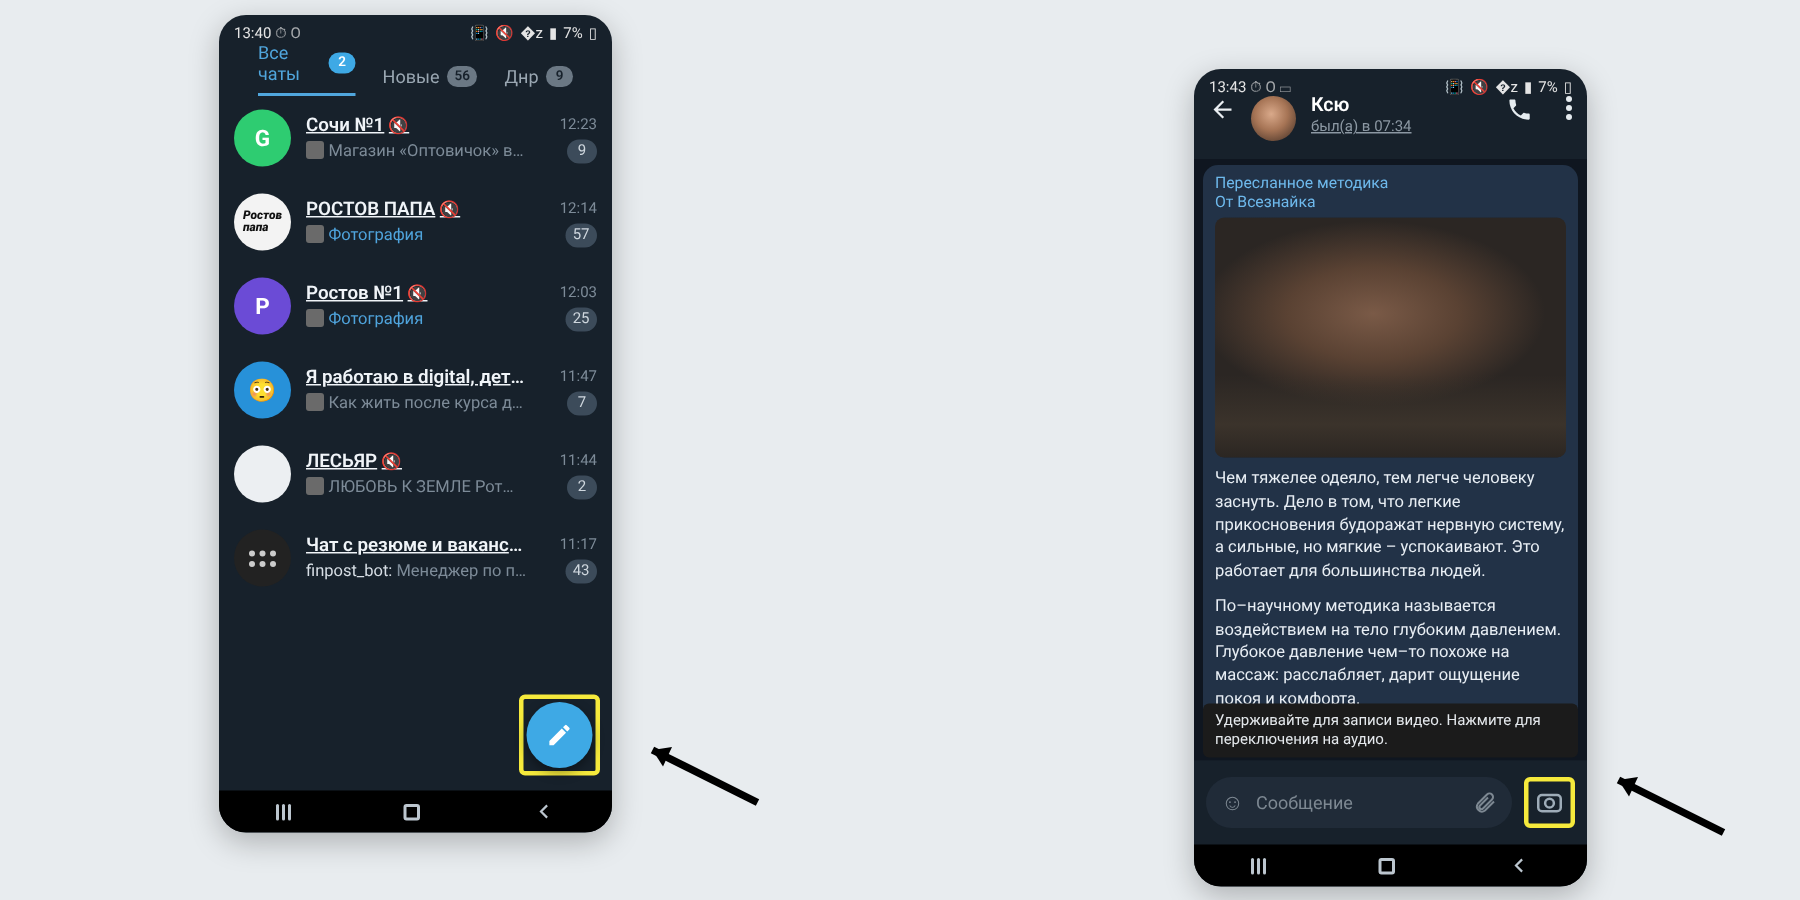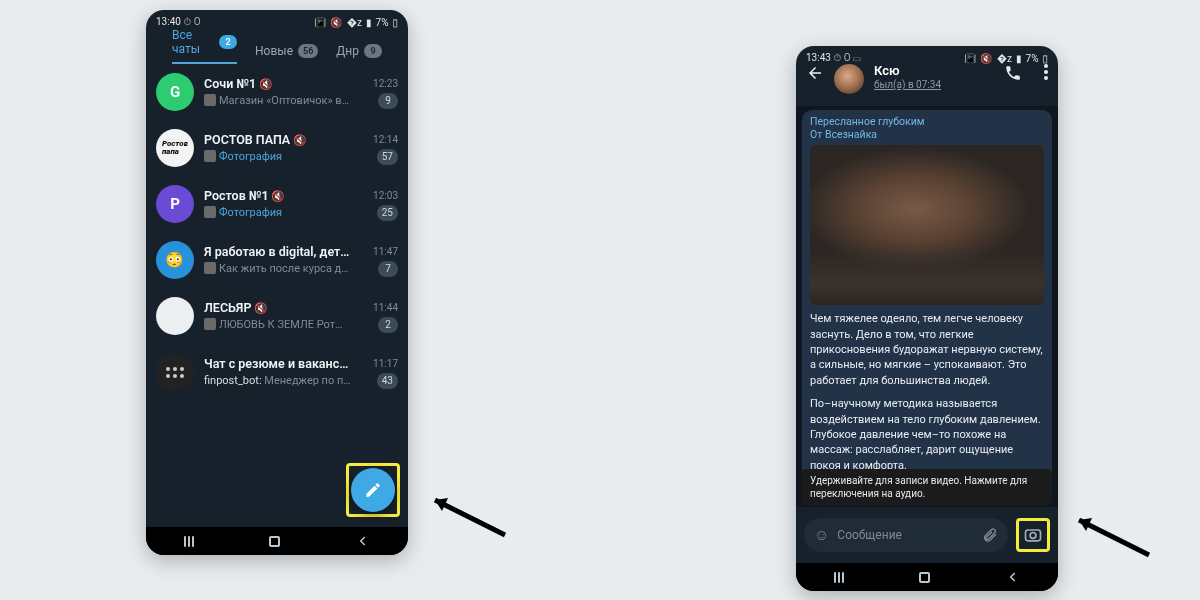--- a/index.html
+++ b/index.html
@@ -38,21 +38,21 @@
     display:flex; align-items:center; height:56px; padding:0 10px; gap:10px;
     border-bottom: 0px solid rgba(255,255,255,0.03);
   }
   .av {
     width:38px; height:38px; border-radius:50%; flex:0 0 38px;
     display:flex; align-items:center; justify-content:center; font-weight:700;
     font-size:15px; color:#fff;
   }
   .col { flex:1 1 auto; min-width:0; }
   .line1 { display:flex; justify-content:space-between; align-items:center; }
-  .title { font-size:12.5px; color:#f0f4f8; font-weight:600; white-space:nowrap; overflow:hidden; text-overflow:ellipsis; max-width:150px;}
+  .title { font-size:12.5px; color:#f0f4f8; font-weight:600; white-space:nowrap; overflow:hidden; text-overflow:ellipsis; max-width:150px;text-decoration:underline;}
   .title .mute{color:#596673; font-size:11px; margin-left:3px;}
   .time { font-size:10px; color:#7d8b98; }
   .line2 { display:flex; justify-content:space-between; align-items:center; margin-top:2px;}
   .sub { font-size:11px; color:#7d8b98; white-space:nowrap; overflow:hidden; text-overflow:ellipsis; max-width:170px;}
   .sub .hl  { color:#4fa4dd; }
   .sub .nm  { color:#d7dee5; }
   .sub .thumb {
     display:inline-block; width:12px; height:12px; border-radius:2px;
     background:#6a6a6a; vertical-align:-2px; margin-right:3px;
   }
@@ -314,21 +314,21 @@
           <circle cx="2" cy="2" r="2" fill="currentColor"></circle>
           <circle cx="2" cy="8" r="2" fill="currentColor"></circle>
           <circle cx="2" cy="14" r="2" fill="currentColor"></circle>
         </svg>
     </span>
   </div>
 
   <div class="msgarea">
     <div class="bubble">
       <div class="fwd">
-        <div>Пересланное глубоким</div>
+        <div>Пересланное методика</div>
         <div>От Всезнайка</div>
       </div>
       <div class="photo"></div>
       <p>Чем тяжелее одеяло, тем легче человеку заснуть. Дело в том, что легкие прикосновения будоражат нервную систему, а сильные, но мягкие – успокаивают. Это работает для большинства людей.</p>
       <p style="margin-top:8px">По–научному методика называется воздействием на тело глубоким давлением. Глубокое давление чем–то похоже на массаж: расслабляет, дарит ощущение покоя и комфорта.</p>
       <p style="margin-top:6px;color:#8cb8d9;font-weight:600" class="leader">Всезнайка</p>
     </div>
   </div>
 
   <div class="tooltip">Удерживайте для записи видео. Нажмите для переключения на аудио.</div>

